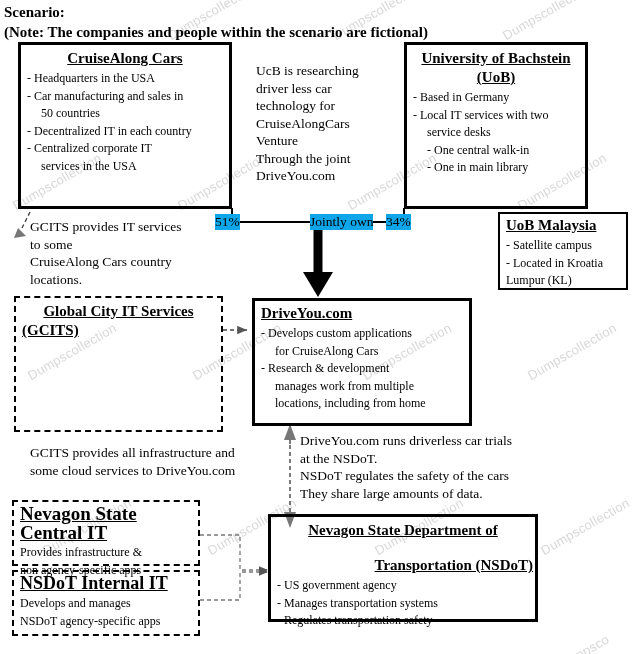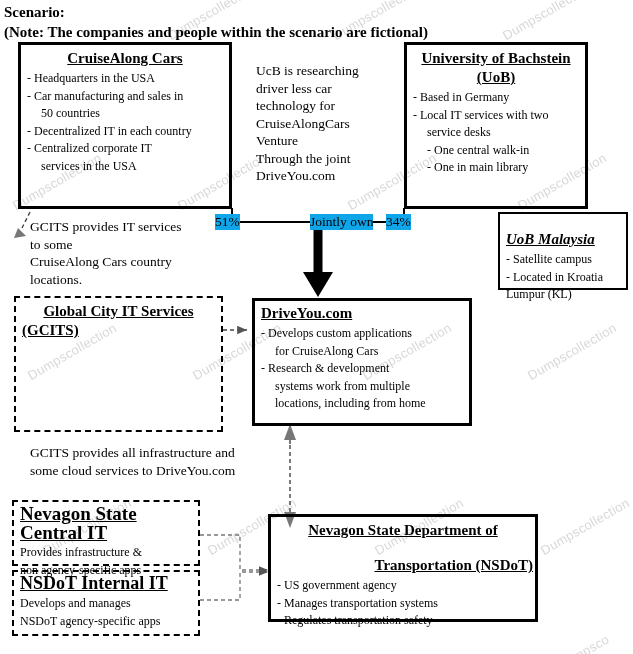--- a/index.html
+++ b/index.html
@@ -177,21 +177,21 @@
     <div class="lines">
       <div>- Based in Germany</div>
       <div>- Local IT services with two</div>
       <div class="indent1">service desks</div>
       <div class="indent1">- One central walk-in</div>
       <div class="indent1">- One in main library</div>
     </div>
   </div>
 
   <div class="box solid2" style="left:498px;top:212px;width:130px;height:78px;">
-    <div class="title left" style="margin-top:16px;font-style:italic;">UoB Malaysia</div>
+    <div class="title left" style="margin-top:2px;">UoB Malaysia</div>
     <div class="lines">
       <div>- Satellite campus</div>
       <div>- Located in Kroatia</div>
       <div>Lumpur (KL)</div>
     </div>
   </div>
 
   <div class="pct" style="left:215px;top:214px;">51%</div>
   <div class="pct" style="left:272px;top:214px;margin-left:38px;">Jointly own</div>
   <div class="pct" style="left:386px;top:214px;">34%</div>
@@ -207,30 +207,36 @@
     <div class="title" style="margin-bottom:0;">Global City IT Services</div>
     <div class="title" style="margin-top:0;text-align:left;margin-left:6px;">(GCITS)</div>
   </div>
 
   <div class="box solid3" style="left:252px;top:298px;width:220px;height:128px;">
     <div class="title left" style="margin-top:3px;">DriveYou.com</div>
     <div class="lines">
       <div>- Develops custom applications</div>
       <div class="indent1">for CruiseAlong Cars</div>
       <div>- Research &amp; development</div>
-      <div class="indent1">systems work from multiple</div>
+      <div class="indent1">manages work from multiple</div>
       <div class="indent1">locations, including from home</div>
     </div>
   </div>
 
   <div class="plain" style="left:30px;top:444px;">
     <div>GCITS provides all infrastructure and</div>
     <div>some cloud services to DriveYou.com</div>
   </div>
 
+  <div class="plain" style="left:300px;top:432px;">
+    <div>DriveYou.com runs driverless car trials</div>
+    <div>at the NSDoT.</div>
+    <div>NSDoT regulates the safety of the cars</div>
+    <div>They share large amounts of data.</div>
+  </div>
 
   <div class="box dashed" style="left:12px;top:500px;width:188px;height:66px;">
     <div class="title left" style="margin-top:2px;font-size:19px;">Nevagon State Central IT</div>
     <div class="lines">
       <div>Provides infrastructure &amp;</div>
       <div>non agency-specific apps</div>
     </div>
   </div>
 
   <div class="box dashed" style="left:12px;top:570px;width:188px;height:66px;">

